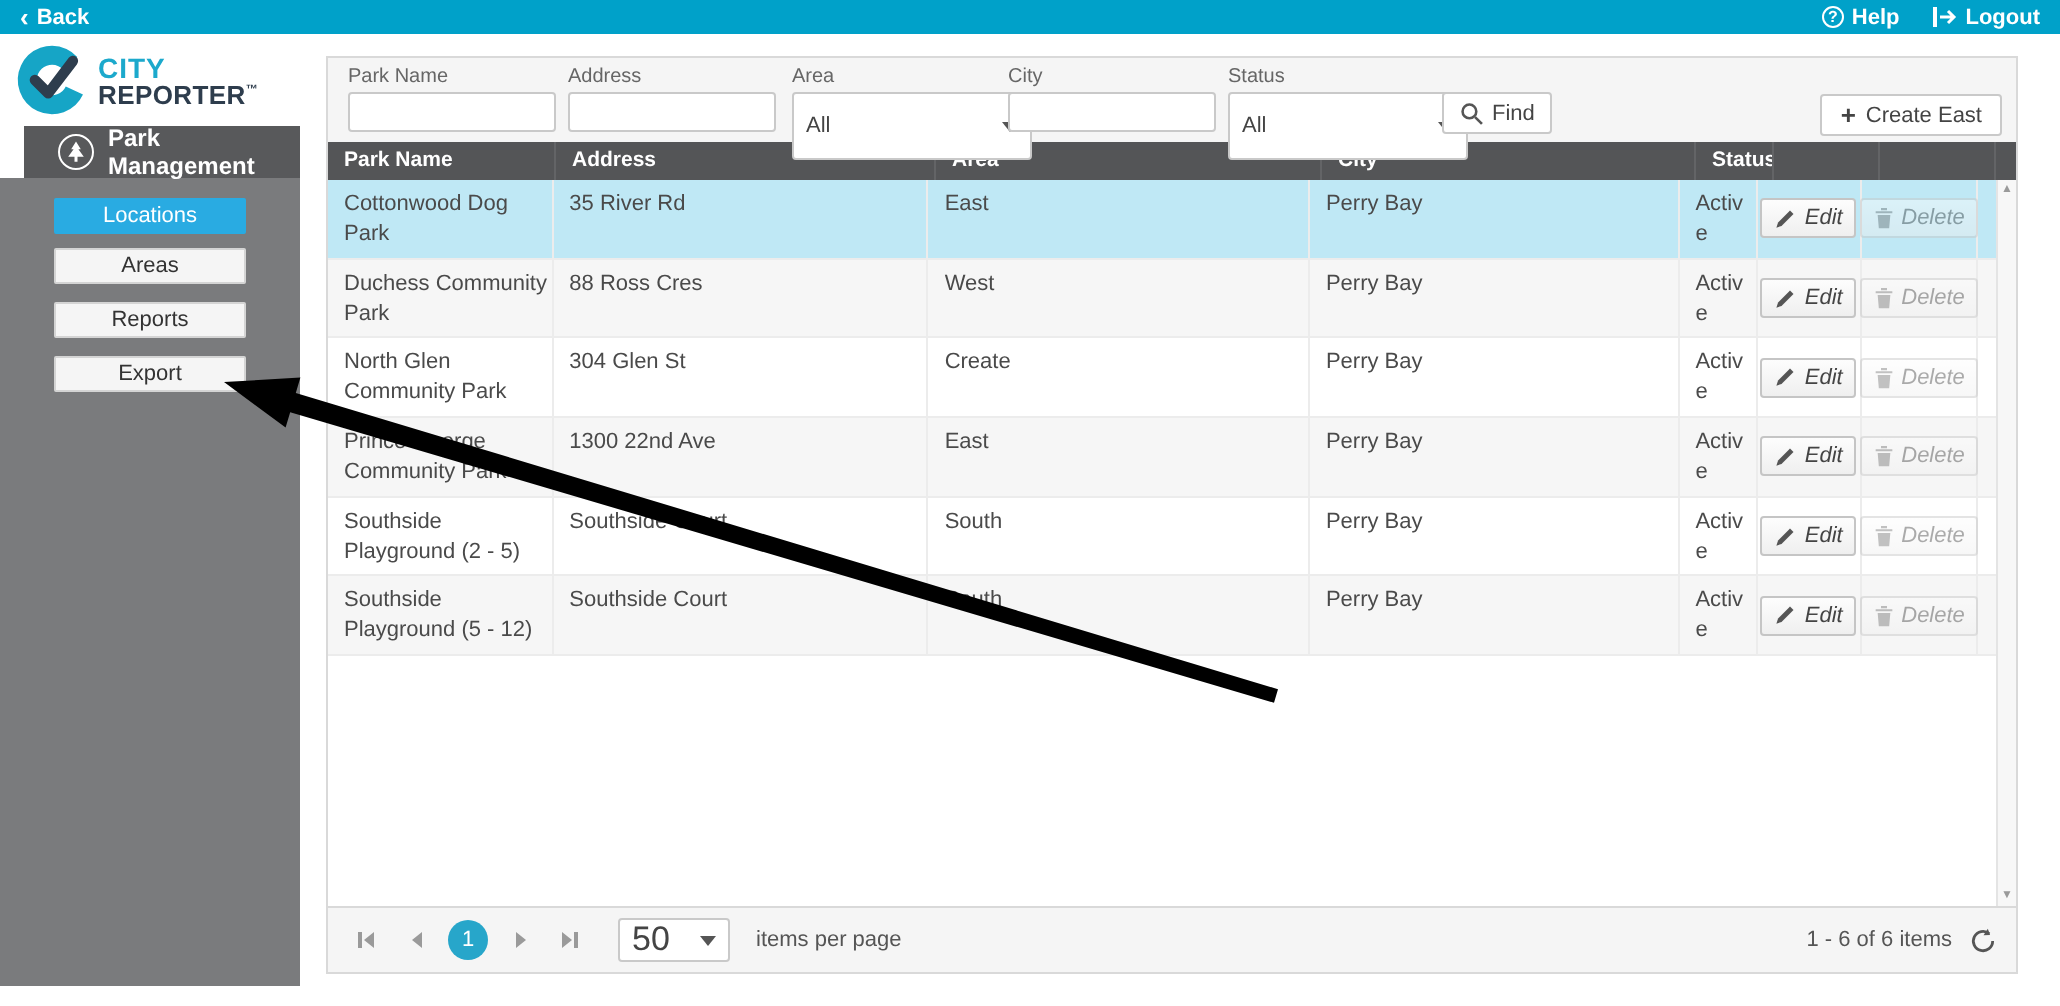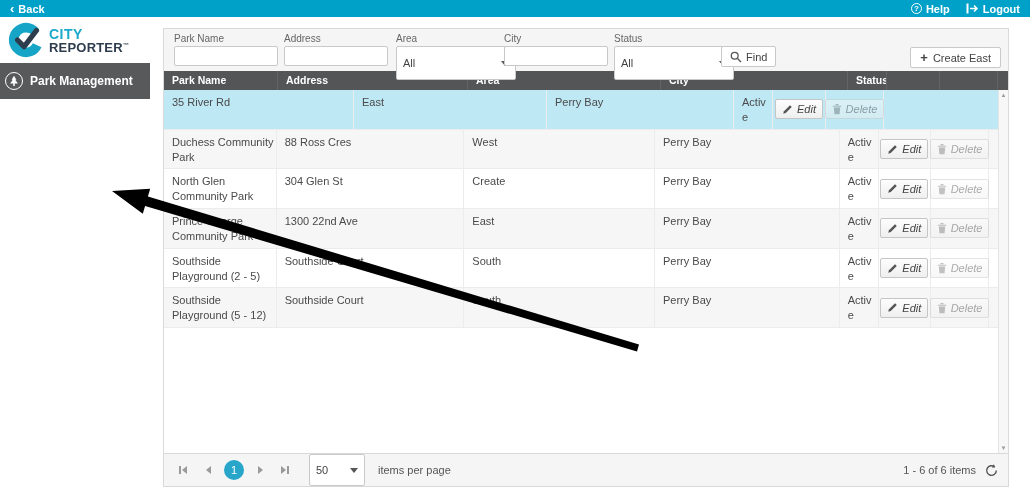--- a/index.html
+++ b/index.html
@@ -25,22 +25,22 @@
   }
 
   
   .sidebar { position:absolute; left:0; top:17px; width:150px; height:476px; }
   .logo-area { height:46px; background:#fff; display:flex; align-items:center; padding-left:7px; gap:4px; }
   .logo-text { line-height:1; }
   .logo-city { font-size:14px; font-weight:bold; color:#1ca9cc; letter-spacing:.5px; }
   .logo-reporter { font-size:13px; font-weight:bold; color:#2e3d4d; letter-spacing:.2px; }
   .logo-tm { font-size:6px; color:#2e3d4d; vertical-align:super; }
   .side-header {
-    height:36px; background:#58595b; color:#fff; display:flex; align-items:center;
-    padding-left:5px; gap:7px; font-size:12px; font-weight:bold;
+    height:26px; background:#58595b; color:#fff; display:flex; align-items:center;
+    padding-left:17px; gap:7px; font-size:12px; font-weight:bold;margin-left:12px;
   }
   .tree-badge {
     width:18px; height:18px; border:1px solid #fff; border-radius:50%;
     display:flex; align-items:center; justify-content:center; flex:0 0 auto;
   }
   .side-body {
     height:404px; background:#7a7b7d; display:flex; flex-direction:column; align-items:center;
   }
   .side-btn {
     width:96px; height:18px; font-size:11px; font-family:inherit;
@@ -124,22 +124,22 @@
   .tri { width:0; height:0; border-top:4px solid transparent; border-bottom:4px solid transparent; }
   .tri.r { border-left:5px solid #9a9a9a; }
   .tri.l { border-right:5px solid #9a9a9a; }
   .bar { width:2px; height:8px; background:#9a9a9a; }
   .pg-first,.pg-last { display:flex; align-items:center; gap:1px; }
   .page-circle {
     width:20px; height:20px; border-radius:50%; background:#27a6ca; color:#fff;
     font-size:11px; display:flex; align-items:center; justify-content:center; cursor:pointer;
   }
   .size-select {
-    width:56px; height:32px; background:#fff; border:1px solid #c9c9c9; border-radius:2px;
-    display:flex; align-items:center; padding:0 6px; font-size:11px; color:#444;
+    width:56px; height:22px; background:#fff; border:1px solid #c9c9c9; border-radius:2px;
+    display:flex; align-items:center; padding:0 6px; font-size:17px; color:#444;
     margin-left:8px; cursor:pointer;
   }
   .ipp-label { margin-left:6px; }
   .footer-right { margin-left:auto; display:flex; gap:9px; }
 
   
   .arrow-overlay { position:absolute; left:0; top:0; width:1030px; height:503px;
     pointer-events:none; z-index:60; }
 </style>
 </head>
@@ -178,20 +178,26 @@
       <div class="logo-reporter"><span>REPORTER</span><span class="logo-tm">™</span></div>
     </div>
   </div>
   <div class="side-header">
     <span class="tree-badge">
       <svg width="12" height="12" viewBox="0 0 16 16">
         <path d="M8 1 L11.2 6.2 H9.6 L13.2 11.2 H9 V14.5 H7 V11.2 H2.8 L6.4 6.2 H4.8 Z" fill="#fff"></path>
       </svg>
     </span>
     <span>Park Management</span>
+  </div>
+  <div class="side-body">
+    <button class="side-btn active mt10">Locations</button>
+    <button class="side-btn mt7">Areas</button>
+    <button class="side-btn mt9">Reports</button>
+    <button class="side-btn mt9">Export</button>
   </div>
 </div>
 
 <div class="panel">
 
   <div class="filterbar">
     <div class="ffield fx0">
       <label>Park Name</label>
       <input type="text" value="" style="">
     </div>
@@ -237,20 +243,21 @@
     <div class="hc c3">City</div>
     <div class="hc c4">Status</div>
     <div class="hc c5"></div>
     <div class="hc c6"></div>
     <div class="hc cfill" style="border-right:none"></div>
   </div>
 
   <div class="grid-body">
     <div id="rows-container">
         <div class="grow selected">
+    <span class="cell c0">Cottonwood Dog Park</span>
     <span class="cell c1">35 River Rd</span>
     <span class="cell c2">East</span>
     <span class="cell c3">Perry Bay</span>
     <span class="cell c4">Active</span>
     <span class="cell c5 btncell">
       <button class="mini-btn">
         <svg width="11" height="11" viewBox="0 0 14 14">
           <path d="M1.5 12.5 L2.6 9.2 L10.2 1.6 L12.4 3.8 L4.8 11.4 Z" fill="#555"></path>
         </svg>
         <span>Edit</span>

